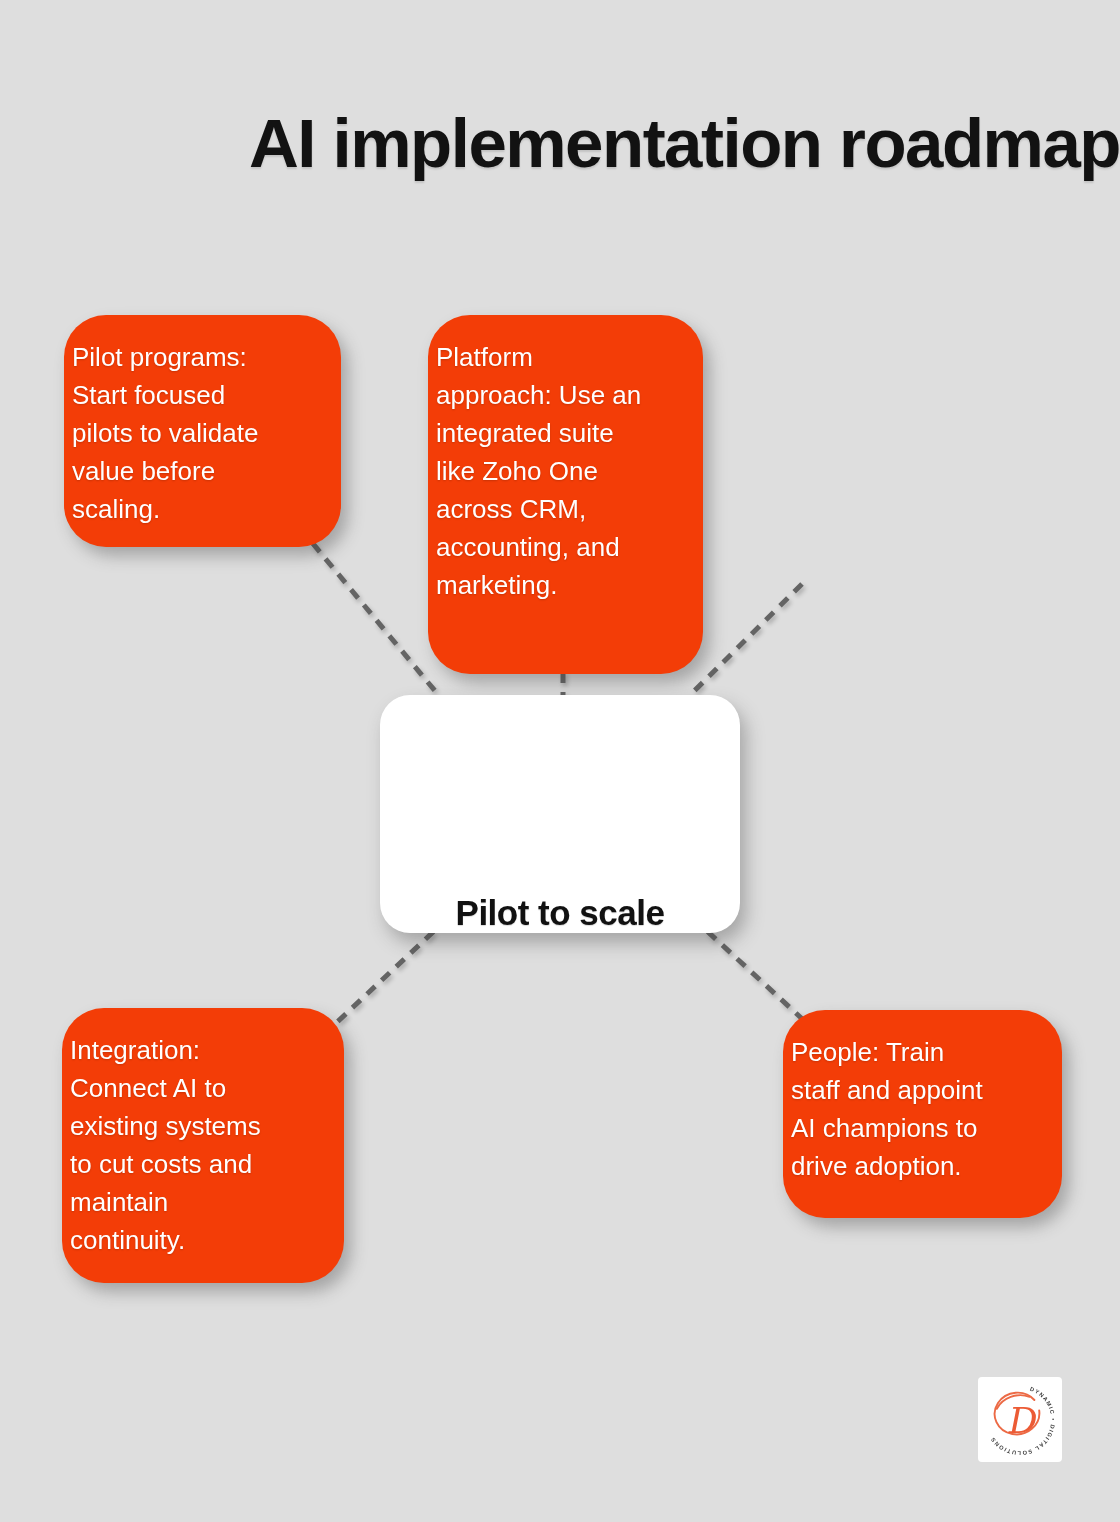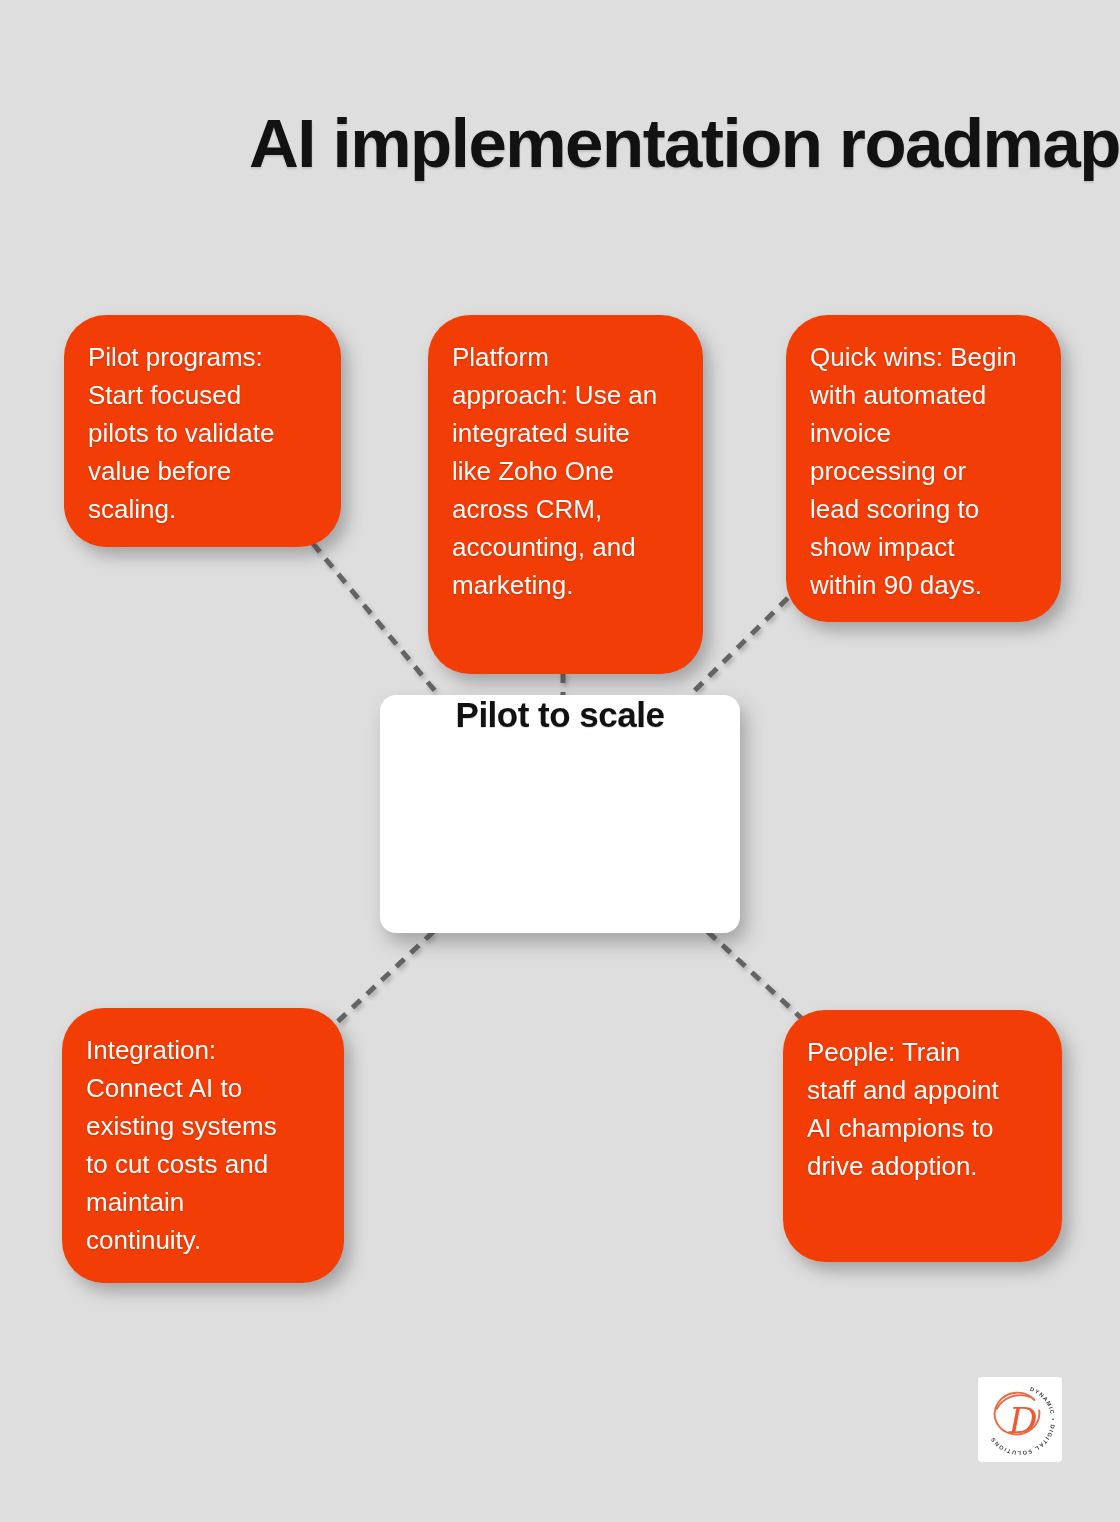--- a/index.html
+++ b/index.html
@@ -31,45 +31,45 @@
     z-index: 1;
     filter: drop-shadow(2px 3px 2px rgba(0,0,0,0.22));
   }
   .node {
     position: absolute;
     background: #f33d07;
     border-radius: 42px;
     box-shadow: 7px 9px 16px rgba(60,60,60,0.35);
     z-index: 2;
     box-sizing: border-box;
-    padding: 23px 22px 18px 24px;
+    padding: 23px 22px 18px 8px;
   }
   .node p {
     margin: 0;
     color: #ffffff;
     font-size: 26px;
     line-height: 38px;
     white-space: pre-line;
     text-shadow: 0 1px 2px rgba(0,0,0,0.18);
   }
   .node-tl { left: 64px;  top: 315px;  width: 277px; height: 232px; }
   .node-tc { left: 428px; top: 315px;  width: 275px; height: 359px; }
   .node-tr { left: 786px; top: 315px;  width: 275px; height: 307px; }
   .node-bl { left: 62px;  top: 1008px; width: 282px; height: 275px; }
-  .node-br { left: 783px; top: 1010px; width: 279px; height: 252px; }
+  .node-br { left: 783px; top: 1010px; width: 279px; height: 208px; }
   .center-box {
     position: absolute;
     left: 380px; top: 695px;
     width: 360px; height: 238px;
     background: #ffffff;
-    border-radius: 16px;
+    border-radius: 30px;
     box-shadow: 6px 10px 18px rgba(60,60,60,0.35);
     z-index: 2;
     display: flex;
-    align-items: flex-start;
+    align-items: flex-end;
     justify-content: center;
   }
   .center-box span {
     font-size: 35px;
     font-weight: 700;
     color: #111111;
     letter-spacing: -0.5px;
     text-shadow: 0 1px 1px rgba(0,0,0,0.15);
   }
   .logo {
@@ -126,29 +126,20 @@
   <div class="node node-tc">
     <p>Platform
 approach: Use an
 integrated suite
 like Zoho One
 across CRM,
 accounting, and
 marketing.</p>
   </div>
 
-  <div class="node node-tr">
-    <p>Quick wins: Begin
-with automated
-invoice
-processing or
-lead scoring to
-show impact
-within 90 days.</p>
-  </div>
 
   <div class="node node-bl">
     <p>Integration:
 Connect AI to
 existing systems
 to cut costs and
 maintain
 continuity.</p>
   </div>
 

